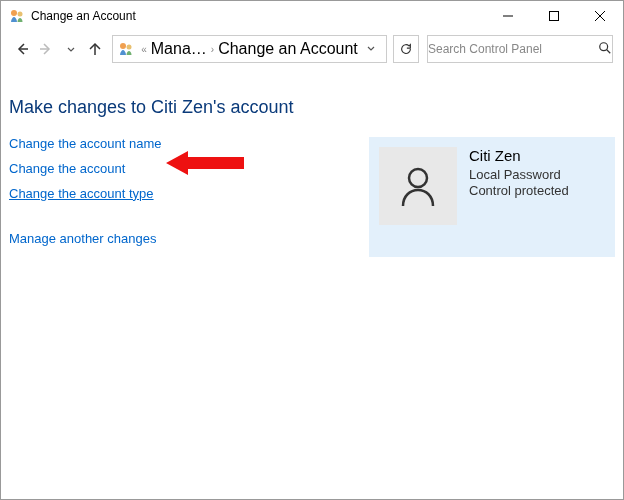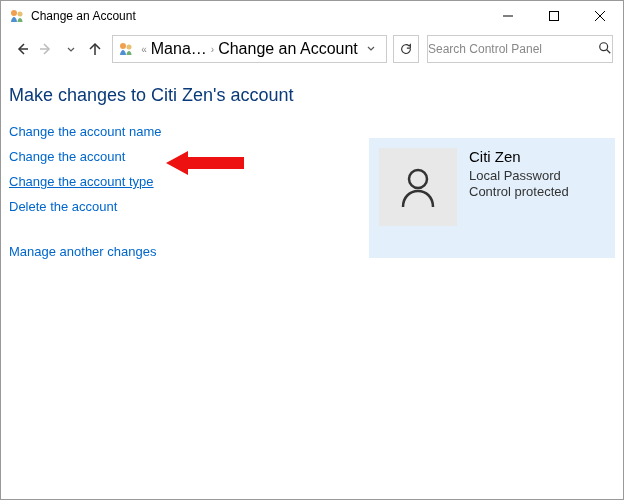--- a/index.html
+++ b/index.html
@@ -135,21 +135,20 @@
   </div>
 </div>
 
 <div class="content">
   <div class="left-col">
     <h1 class="page-title">Make changes to Citi Zen's account</h1>
     <div class="link-list">
       <a class="action-link">Change the account name</a>
       <a class="action-link">Change the account</a>
       <a class="action-link highlighted">Change the account type</a>
-      <a class="action-link">Delete the account</a>
       <div class="link-group-gap"></div>
       <a class="action-link">Manage another changes</a>
     </div>
 
     <div class="arrow-annotation">
       <svg width="80" height="28" viewBox="0 0 80 28">
         <polygon points="0,14 22,2 22,8 78,8 78,20 22,20 22,26" fill="#e11"></polygon>
       </svg>
     </div>
   </div>

